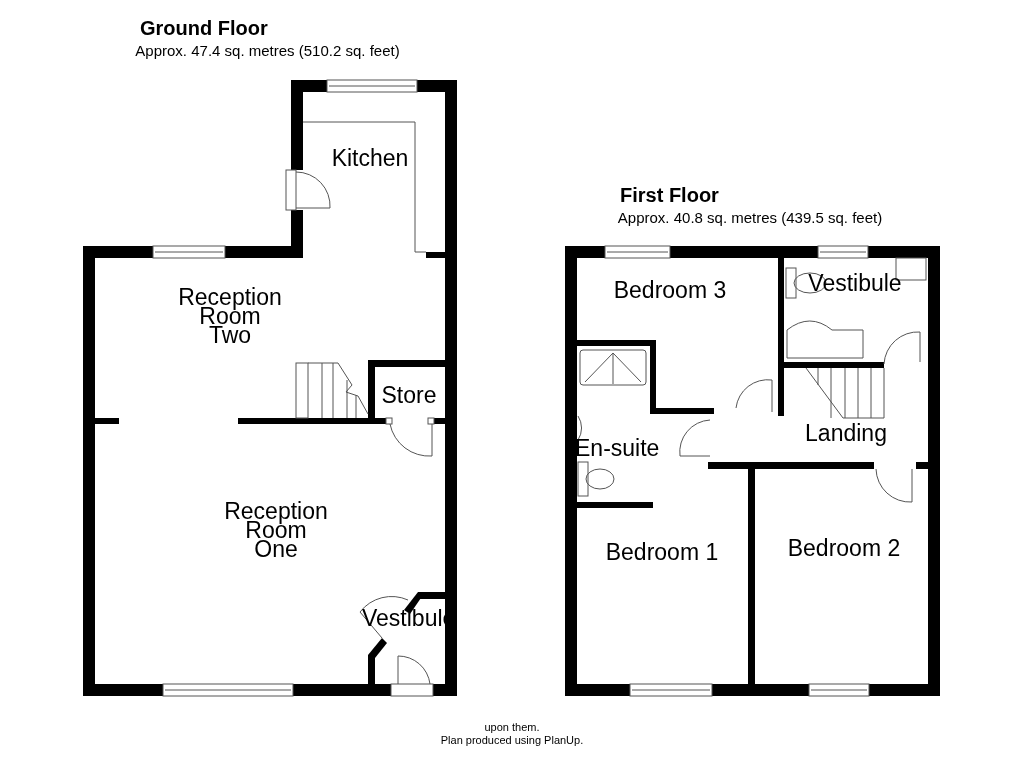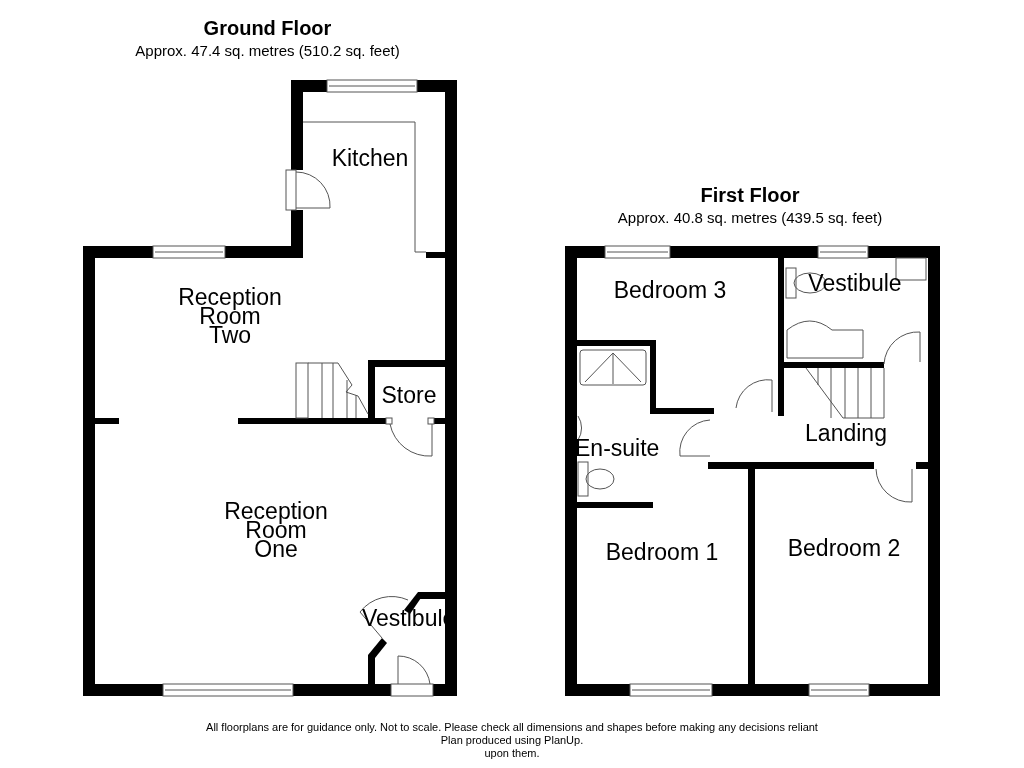--- a/index.html
+++ b/index.html
@@ -1,17 +1,17 @@
 <!DOCTYPE html>
 <html><head>
 <meta charset="utf-8">
 <style>
   html, body { margin:0; padding:0; background:#ffffff; }
   body { width:1024px; height:768px; position:relative; overflow:hidden; font-family:"Liberation Sans", sans-serif; color:#000; }
-  .title { position:absolute; text-align:center; font-weight:bold; font-size:20px; }
+  .title { position:absolute; text-align:left; font-weight:bold; font-size:20px; }
   .sub { position:absolute; text-align:center; font-size:15px; }
   .plan { position:absolute; left:0; top:0; }
   .room-label { position:absolute; text-align:center; font-weight:normal; font-size:23px; line-height:19px; white-space:nowrap; }
   .footer { position:absolute; left:0; width:1024px; top:721px; text-align:center; font-size:11px; line-height:13px; }
 </style>
 </head>
 <body>
 
 <div class="title" style="left:140px;top:17px;width:255px;">Ground Floor</div>
 <div class="sub" style="left:120px;top:42px;width:295px;">Approx. 47.4 sq. metres (510.2 sq. feet)</div>
@@ -150,16 +150,15 @@
 <div class="room-label" style="left:362px;top:609px;width:86px;text-align:left;overflow:hidden;">Vestibule</div>
 
 <div class="room-label" style="left:610px;top:281px;width:120px;">Bedroom 3</div>
 <div class="room-label" style="left:800px;top:274px;width:110px;">Vestibule</div>
 <div class="room-label" style="left:575px;top:439px;width:80px;text-align:left;">En-suite</div>
 <div class="room-label" style="left:796px;top:424px;width:100px;">Landing</div>
 <div class="room-label" style="left:602px;top:543px;width:120px;">Bedroom 1</div>
 <div class="room-label" style="left:784px;top:539px;width:120px;">Bedroom 2</div>
 
 <div class="footer">
-  <div>All floorplans are for guidance only. Not to scale. Please check all dimensions and shapes before making any decisions reliant</div>
+  <div>upon them.</div>
   <div>Plan produced using PlanUp.</div>
-  <div>upon them.</div>
 </div>
 
 </body></html>

